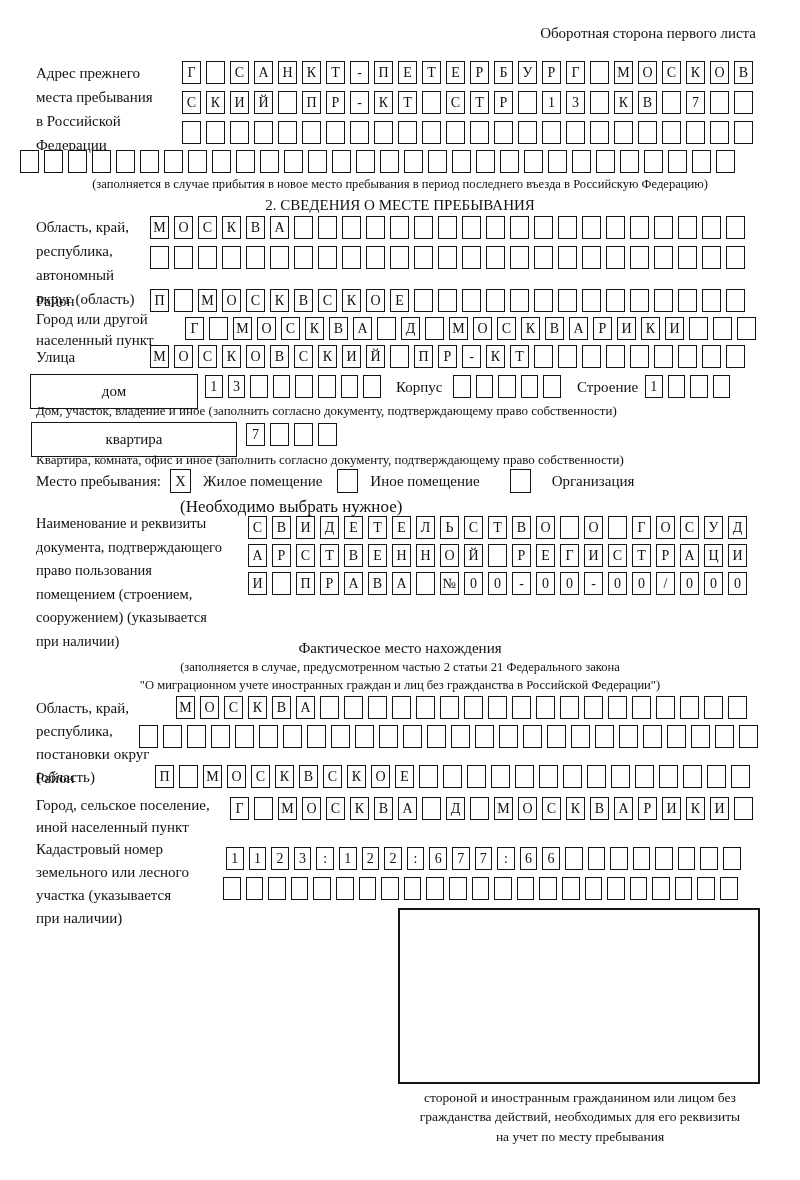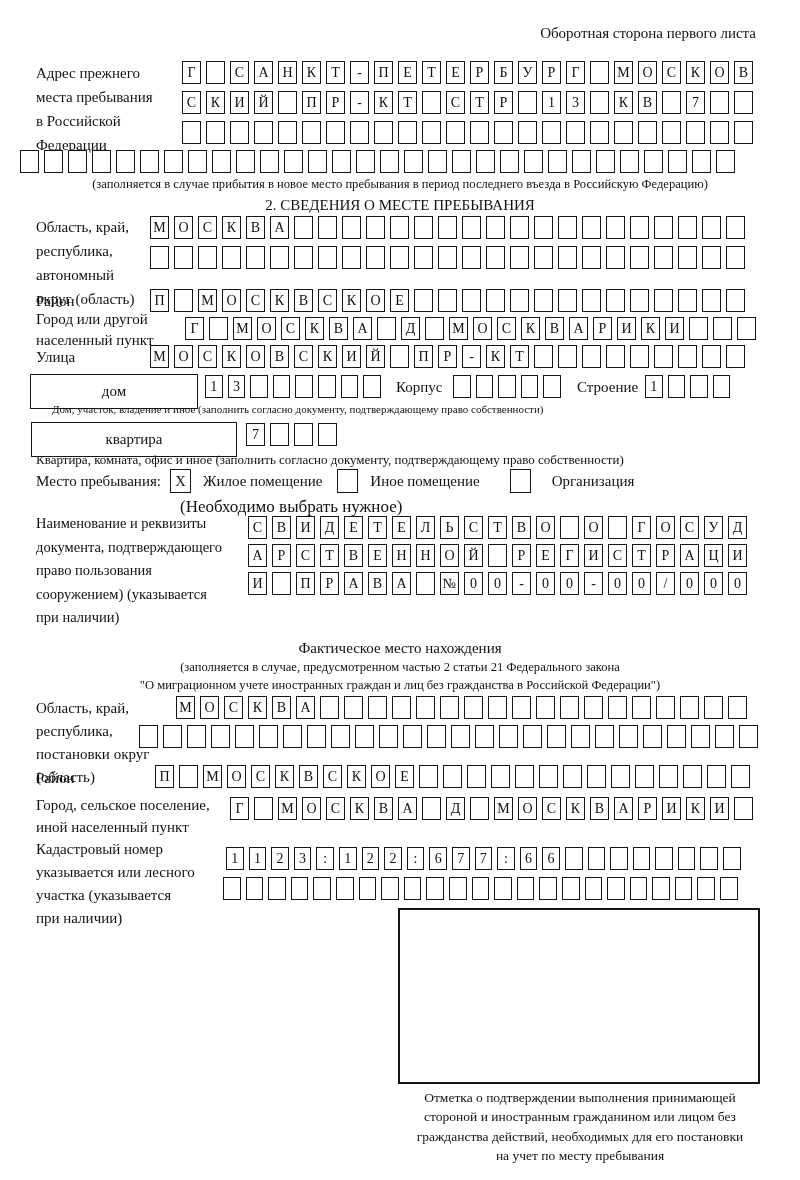--- a/index.html
+++ b/index.html
@@ -328,21 +328,21 @@
     <span class="cell"></span>
     <span class="cell"></span>
   </div>
 <div class="abs lbl" style="top:375px;left:577px">Строение</div>
 <div class="abs cells tight" style="top:375px;left:645px">
     <span class="cell">1</span>
     <span class="cell"></span>
     <span class="cell"></span>
     <span class="cell"></span>
   </div>
-<div class="abs note" style="top:403px;left:52px;font-size:11px">Дом, участок, владение и иное (заполнить согласно документу, подтверждающему право собственности)</div>
+<div class="abs note" style="top:403px;left:36px;font-size:13px">Дом, участок, владение и иное (заполнить согласно документу, подтверждающему право собственности)</div>
 
 <div class="abs wide-box" style="top:422px;left:31px;width:206px">квартира</div>
 <div class="abs cells" style="top:423px;left:246px">
     <span class="cell">7</span>
     <span class="cell"></span>
     <span class="cell"></span>
     <span class="cell"></span>
   </div>
 <div class="abs note" style="top:452px;left:36px;font-size:13px">Квартира, комната, офис и иное (заполнить согласно документу, подтверждающему право собственности)</div>
 
@@ -354,20 +354,21 @@
   <span class="lbl" style="margin-left:12px">Иное помещение</span>
   <span class="cb" style="margin-left:30px"></span>
   <span class="lbl" style="margin-left:21px">Организация</span>
 </div>
 <div class="abs note" style="top:497px;left:180px;width:340px;text-align:left;font-size:17px">(Необходимо выбрать нужное)</div>
 
 <div class="abs" style="top:512px;left:36px">
   <div class="lbl-sm">Наименование и реквизиты</div>
   <div class="lbl-sm">документа, подтверждающего</div>
   <div class="lbl-sm">право пользования</div>
+  <div class="lbl-sm">помещением (строением,</div>
   <div class="lbl-sm">сооружением) (указывается</div>
   <div class="lbl-sm">при наличии)</div>
 </div>
 <div class="abs cells" style="top:516px;left:248px">
     <span class="cell">С</span>
     <span class="cell">В</span>
     <span class="cell">И</span>
     <span class="cell">Д</span>
     <span class="cell">Е</span>
     <span class="cell">Т</span>
@@ -552,21 +553,21 @@
     <span class="cell">А</span>
     <span class="cell">Р</span>
     <span class="cell">И</span>
     <span class="cell">К</span>
     <span class="cell">И</span>
     <span class="cell"></span>
   </div>
 
 <div class="abs" style="top:838px;left:36px">
   <div class="lbl" style="line-height:23px">Кадастровый номер</div>
-  <div class="lbl" style="line-height:23px">указывается или лесного</div>
+  <div class="lbl" style="line-height:23px">земельного или лесного</div>
   <div class="lbl" style="line-height:23px">участка (указывается</div>
   <div class="lbl" style="line-height:23px">при наличии)</div>
 </div>
 <div class="abs cells tight" style="top:847px;left:226px">
     <span class="cell">1</span>
     <span class="cell">1</span>
     <span class="cell">2</span>
     <span class="cell">3</span>
     <span class="cell">:</span>
     <span class="cell">1</span>
@@ -609,17 +610,16 @@
     <span class="cell"></span>
     <span class="cell"></span>
     <span class="cell"></span>
     <span class="cell"></span>
     <span class="cell"></span>
     <span class="cell"></span>
   </div>
 
 <div class="abs stamp-box" style="top:908px;left:398px;width:362px;height:176px"></div>
 <div class="abs" style="top:1088px;left:380px;width:400px">
-  <div class="cap">Отметка о подтверждении выполнения принимающей</div>
   <div class="cap">стороной и иностранным гражданином или лицом без</div>
-  <div class="cap">гражданства действий, необходимых для его постановки</div>
+  <div class="cap">гражданства действий, необходимых для его реквизиты</div>
   <div class="cap">на учет по месту пребывания</div>
 </div>
 
 </body></html>

